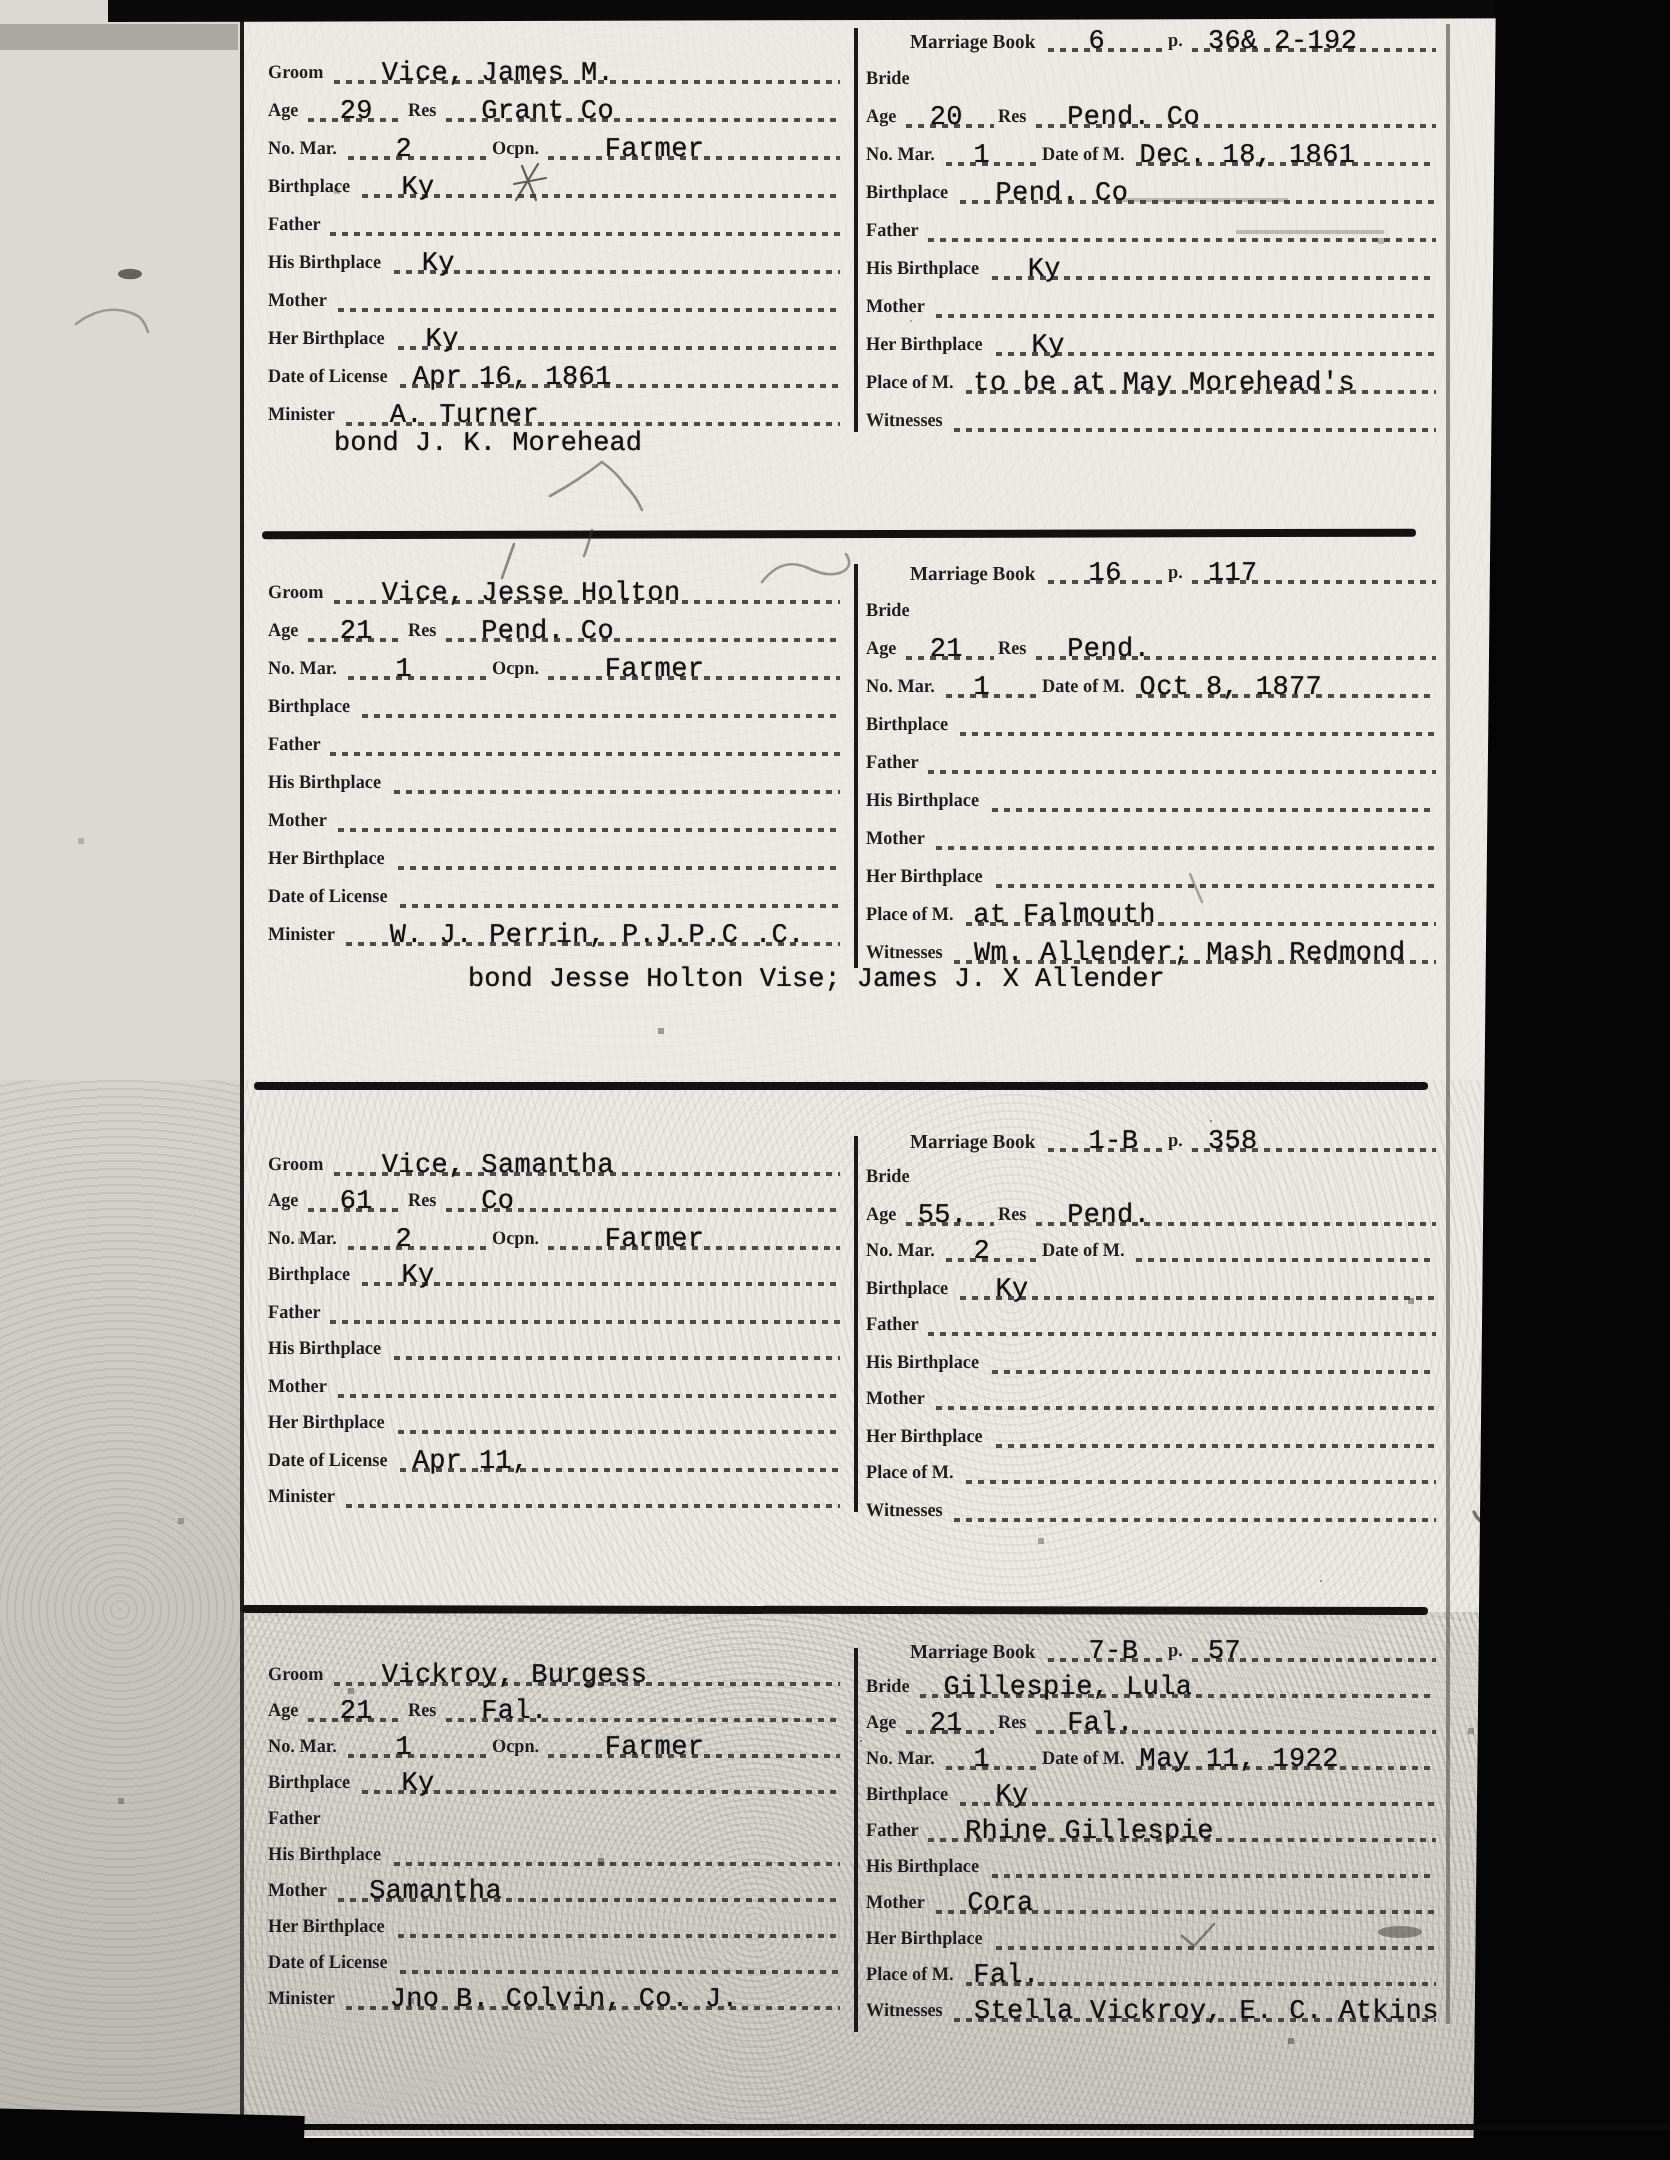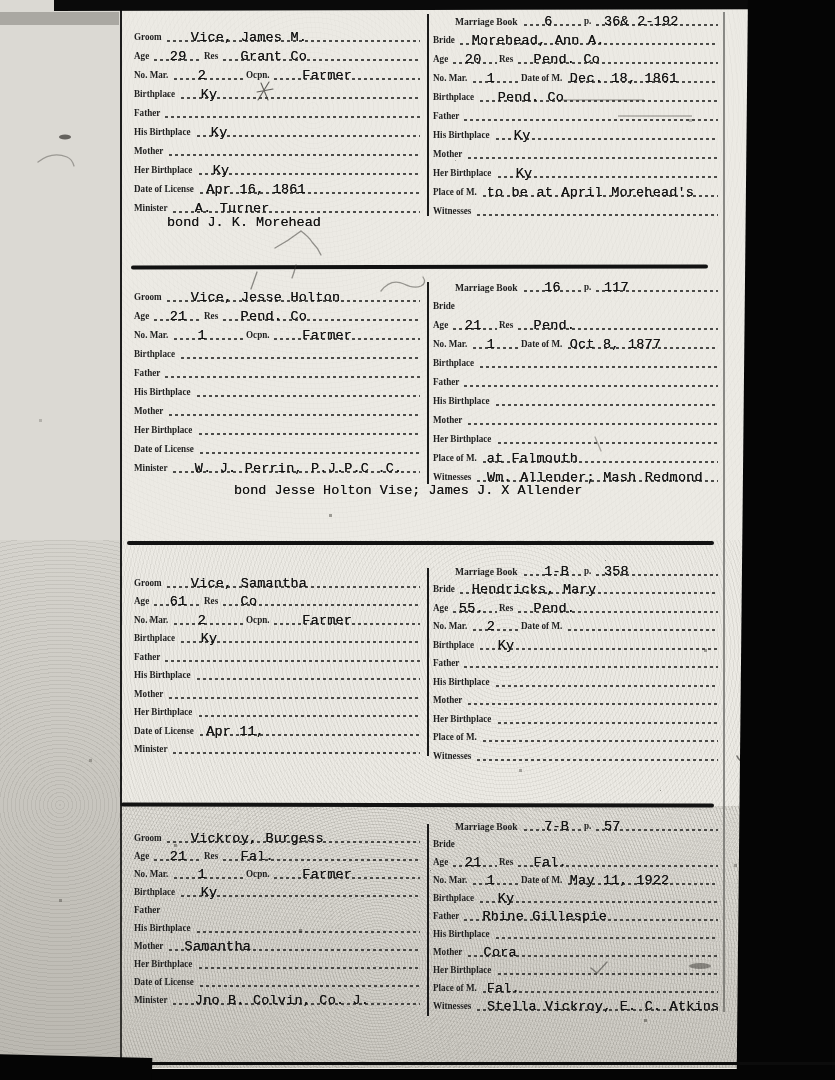--- a/index.html
+++ b/index.html
@@ -168,23 +168,20 @@
             <span class="fill fixed" style="width: 62px;">
               <span class="val" style="margin-left: 22px;">6</span>
             </span>
             <span class="lbl">p.</span>
             <span class="fill">
               <span class="val" style="margin-left: 10px;">36&amp; 2-192</span>
             </span>
           </div>
           <div class="frow" style="height: 19px;">
             <span class="lbl">Bride</span>
-            <span class="fill">
-              <span class="val" style="margin-left: 14px;">Morehead, Ann A.</span>
-            </span>
           </div>
           <div class="frow" style="height: 19px;">
             <span class="lbl">Age</span>
             <span class="fill fixed" style="width: 48px;">
               <span class="val" style="margin-left: 14px;">20</span>
             </span>
             <span class="lbl">Res</span>
             <span class="fill">
               <span class="val" style="margin-left: 18px;">Pend. Co</span>
             </span>
@@ -225,21 +222,21 @@
           </div>
           <div class="frow" style="height: 19px;">
             <span class="lbl">Her Birthplace</span>
             <span class="fill">
               <span class="val" style="margin-left: 20px;">Ky</span>
             </span>
           </div>
           <div class="frow" style="height: 19px;">
             <span class="lbl">Place of M.</span>
             <span class="fill">
-              <span class="val" style="margin-left: 6px;">to be at April Morehead's</span>
+              <span class="val" style="margin-left: 6px;">to be at May Morehead's</span>
             </span>
           </div>
           <div class="frow" style="height: 19px;">
             <span class="lbl">Witnesses</span>
             <span class="fill">
               <span class="val" style="margin-left: 12px;"></span>
             </span>
           </div>
         </div>
         <div class="bond" style="left: 45px; top: 207px;">bond J. K. Morehead</div>
@@ -473,23 +470,20 @@
             <span class="fill fixed" style="width: 62px;">
               <span class="val" style="margin-left: 22px;">1-B</span>
             </span>
             <span class="lbl">p.</span>
             <span class="fill">
               <span class="val" style="margin-left: 10px;">358</span>
             </span>
           </div>
           <div class="frow" style="height: 18.5px;">
             <span class="lbl">Bride</span>
-            <span class="fill">
-              <span class="val" style="margin-left: 14px;">Hendricks, Mary</span>
-            </span>
           </div>
           <div class="frow" style="height: 18.5px;">
             <span class="lbl">Age</span>
             <span class="fill fixed" style="width: 48px;">
               <span class="val" style="margin-left: 8px;">55.</span>
             </span>
             <span class="lbl">Res</span>
             <span class="fill">
               <span class="val" style="margin-left: 18px;">Pend.</span>
             </span>
@@ -623,20 +617,23 @@
             <span class="fill fixed" style="width: 62px;">
               <span class="val" style="margin-left: 22px;">7-B</span>
             </span>
             <span class="lbl">p.</span>
             <span class="fill">
               <span class="val" style="margin-left: 10px;">57</span>
             </span>
           </div>
           <div class="frow" style="height: 18px;">
             <span class="lbl">Bride</span>
+            <span class="fill">
+              <span class="val" style="margin-left: 14px;">Gillespie, Lula</span>
+            </span>
           </div>
           <div class="frow" style="height: 18px;">
             <span class="lbl">Age</span>
             <span class="fill fixed" style="width: 48px;">
               <span class="val" style="margin-left: 14px;">21</span>
             </span>
             <span class="lbl">Res</span>
             <span class="fill">
               <span class="val" style="margin-left: 18px;">Fal.</span>
             </span>

